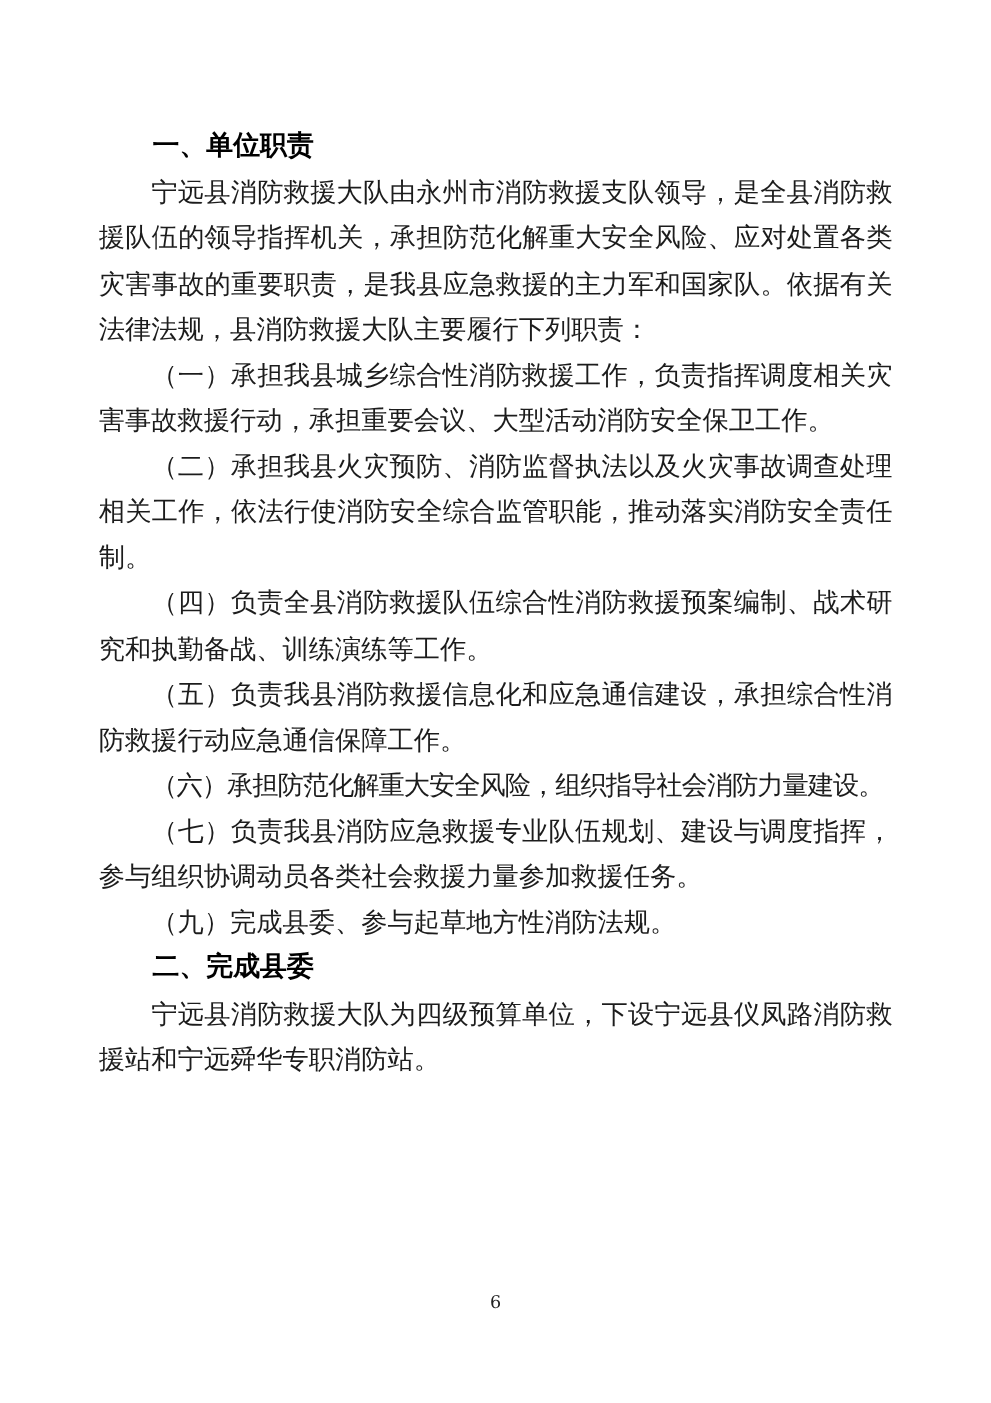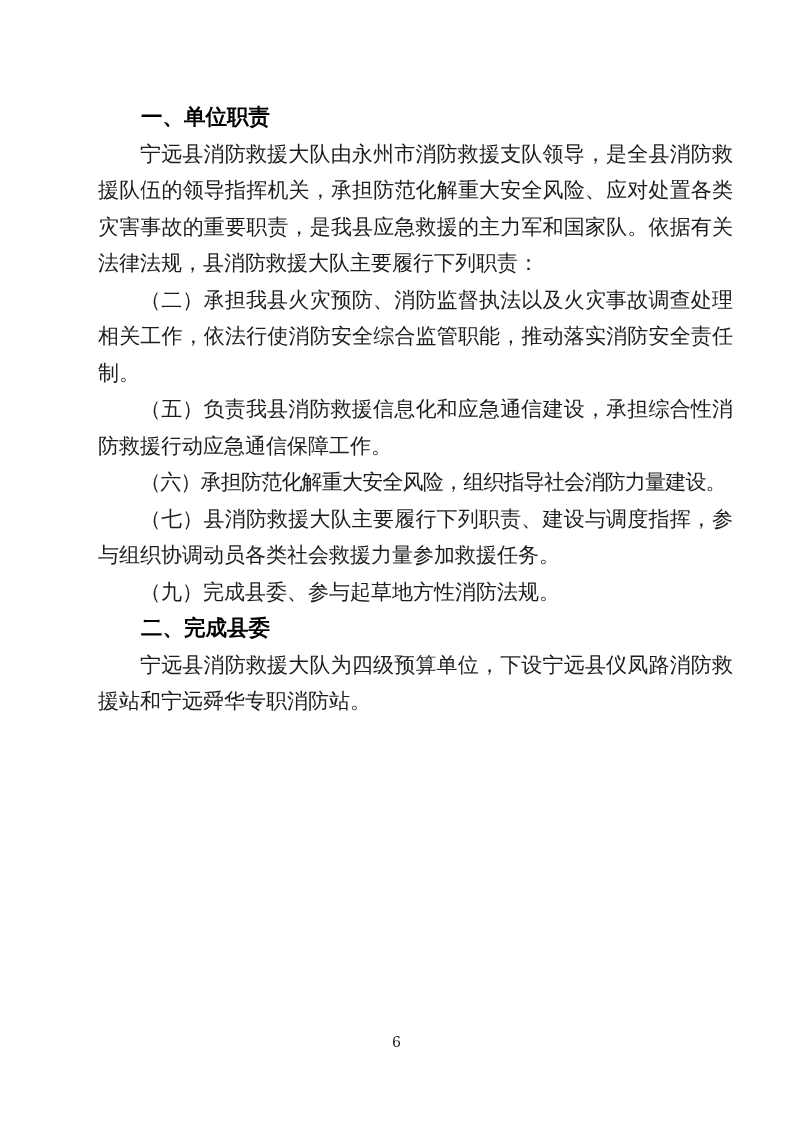--- a/index.html
+++ b/index.html
@@ -10,21 +10,21 @@
   .page {
     position: relative;
     width: 793px;
     height: 1122px;
     background: #ffffff;
     overflow: hidden;
     color: #1c1c1c;
   }
   .content {
     position: absolute;
-    left: 98px;
+    left: 79px;
     top: 99px;
     width: 635px;
     font-family: "DejaVu Serif", "Liberation Serif", serif;
     font-size: 21px;
     line-height: 36.5px;
     text-align: justify;
     text-justify: inter-ideograph;
   }
   .content h2 {
     font-family: "DejaVu Sans", "Liberation Sans", sans-serif;
@@ -54,22 +54,24 @@
     color: #222222;
   }
 </style>
 </head>
 <body>
 
 <div class="page">
   <div class="content">
     <h2>一、单位职责</h2>
     <p>宁远县消防救援大队由永州市消防救援支队领导，是全县消防救援队伍的领导指挥机关，承担防范化解重大安全风险、应对处置各类灾害事故的重要职责，是我县应急救援的主力军和国家队。依据有关法律法规，县消防救援大队主要履行下列职责：</p>
+    <p>（一）承担我县城乡综合性消防救援工作，负责指挥调度相关灾害事故救援行动，承担重要会议、大型活动消防安全保卫工作。</p>
     <p>（二）承担我县火灾预防、消防监督执法以及火灾事故调查处理相关工作，依法行使消防安全综合监管职能，推动落实消防安全责任制。</p>
+    <p>（四）负责全县消防救援队伍综合性消防救援预案编制、战术研究和执勤备战、训练演练等工作。</p>
     <p>（五）负责我县消防救援信息化和应急通信建设，承担综合性消防救援行动应急通信保障工作。</p>
     <p class="compressed">（六）承担防范化解重大安全风险，组织指导社会消防力量建设。</p>
-    <p>（七）县消防救援大队主要履行下列职责、建设与调度指挥，参与组织协调动员各类社会救援力量参加救援任务。</p>
+    <p>（七）负责我县消防应急救援专业队伍规划、建设与调度指挥，参与组织协调动员各类社会救援力量参加救援任务。</p>
     <p>（九）完成县委、参与起草地方性消防法规。</p>
     <h2>二、完成县委</h2>
     <p>宁远县消防救援大队为四级预算单位，下设宁远县仪凤路消防救援站和宁远舜华专职消防站。</p>
   </div>
   <div class="page-number">6</div>
 </div>
 
 </body></html>

